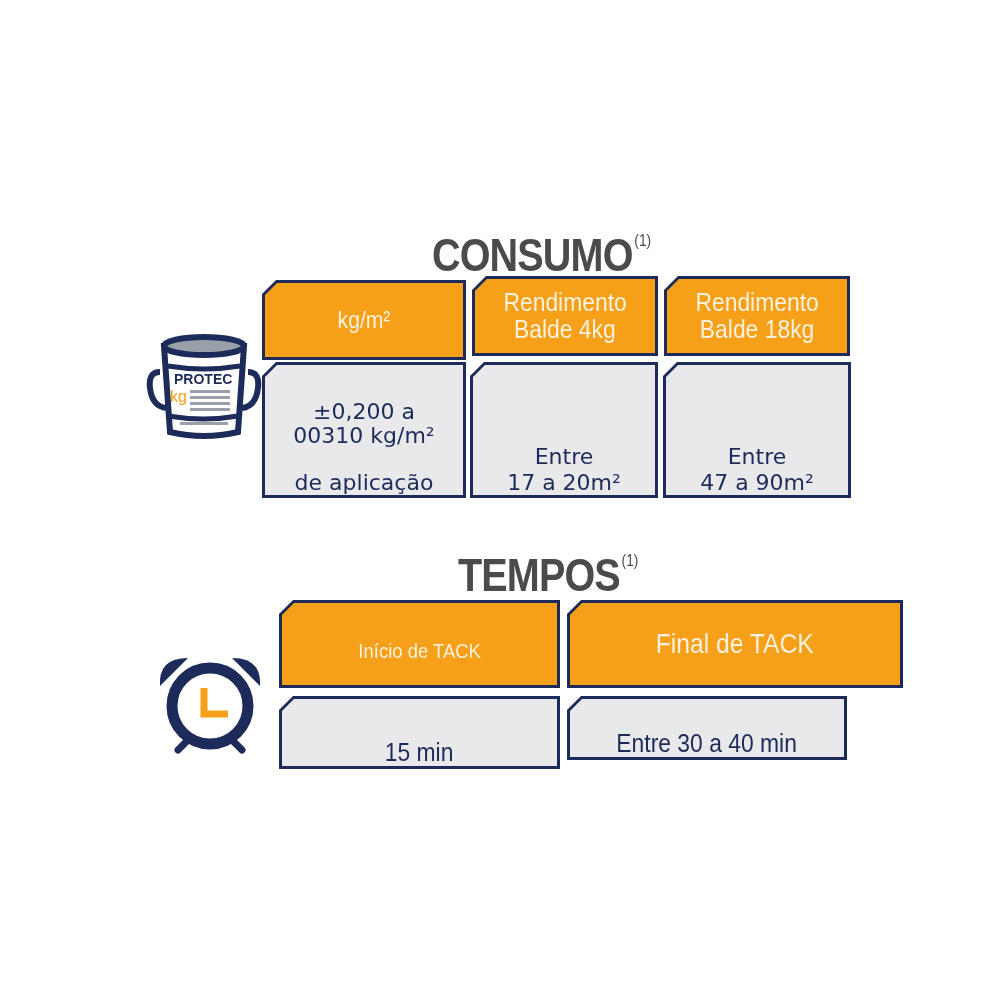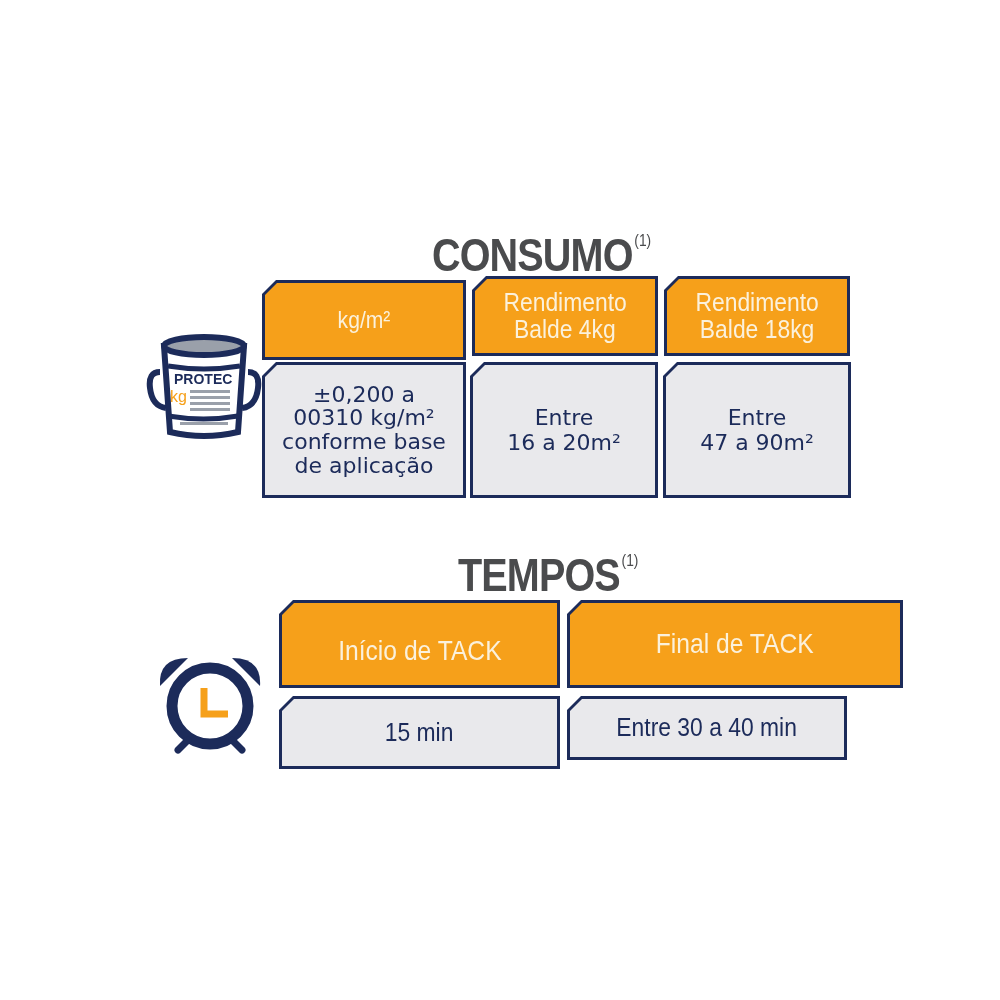--- a/index.html
+++ b/index.html
@@ -5,21 +5,21 @@
   html,body{margin:0;padding:0;background:#ffffff;}
   body{width:1000px;height:1000px;position:relative;overflow:hidden;font-family:"DejaVu Sans",sans-serif;}
   .title{position:absolute;font-family:"Liberation Sans",sans-serif;font-weight:bold;color:#4a4b4d;letter-spacing:-1px;transform:scaleX(0.86);transform-origin:left top;white-space:nowrap;}
   .title sup{font-size:16px;font-weight:normal;letter-spacing:0;vertical-align:top;position:relative;top:4px;margin-left:2px;}
   .cell{position:absolute;box-sizing:border-box;display:flex;align-items:center;justify-content:center;text-align:center;
         clip-path:polygon(14px 0,100% 0,100% 100%,0 100%,0 14px);}
   .cell .inner{position:absolute;inset:3px;clip-path:polygon(12px 0,100% 0,100% 100%,0 100%,0 12px);display:flex;align-items:center;justify-content:center;}
   .hdr{background:#1c2b5a;}
   .hdr .inner{background:#f6a01a;color:#fbf1dc;}
   .body{background:#1c2b5a;}
-  .body .inner{background:#e9e9ec;color:#1c2b5a;}
+  .body .inner{background:#e9e9ec;color:#1c2b5a;align-items:flex-end;}
   .txt{line-height:1.05;}
   .narrow{font-family:"Liberation Sans",sans-serif;transform:scaleX(0.88);display:inline-block;}
   .icon{position:absolute;}
 </style>
 </head>
 <body>
 
 <div class="title" style="left:432px;top:228px;font-size:46px;">
   <span>CONSUMO</span><sup>(1)</sup>
 </div>
@@ -60,30 +60,30 @@
     <span class="narrow">Balde 18kg</span>
   </div>
     </div>
 </div>
 
 <div class="cell body" style="left:262px;top:362px;width:204px;height:136px;">
   <div class="inner">
       <div class="txt" style="font-size:22px;line-height:1.08;">
     <span>±0,200 a</span><br>
     <span>00310 kg/m²</span><br>
-    <span>conforme base</span><br>
+    <br>
     <span>de aplicação</span>
   </div>
     </div>
 </div>
 <div class="cell body" style="left:470px;top:362px;width:188px;height:136px;">
   <div class="inner">
       <div class="txt" style="font-size:22px;line-height:1.15;">
     <span>Entre</span><br>
-    <span>16 a 20m²</span>
+    <span>17 a 20m²</span>
   </div>
     </div>
 </div>
 <div class="cell body" style="left:663px;top:362px;width:188px;height:136px;">
   <div class="inner">
       <div class="txt" style="font-size:22px;line-height:1.15;">
     <span>Entre</span><br>
     <span>47 a 90m²</span>
   </div>
     </div>
@@ -97,21 +97,21 @@
   <path d="M6 34 Q4 6 34 6 Z" fill="#1c2b5a"></path>
   <path d="M106 34 Q108 6 78 6 Z" fill="#1c2b5a"></path>
   <circle cx="56" cy="54" r="38" fill="#ffffff" stroke="#1c2b5a" stroke-width="11"></circle>
   <line x1="34" y1="88" x2="24" y2="98" stroke="#1c2b5a" stroke-width="7" stroke-linecap="round"></line>
   <line x1="78" y1="88" x2="88" y2="98" stroke="#1c2b5a" stroke-width="7" stroke-linecap="round"></line>
   <path d="M50 36 L50 62 L74 62" fill="none" stroke="#f6a01a" stroke-width="7"></path>
 </svg>
 
 <div class="cell hdr" style="left:279px;top:600px;width:281px;height:88px;">
   <div class="inner">
-      <div class="txt" style="font-size:28px;margin-top:14px;"><span class="narrow">Início de TACK</span></div>
+      <div class="txt" style="font-size:21px;margin-top:14px;"><span class="narrow">Início de TACK</span></div>
     </div>
 </div>
 <div class="cell hdr" style="left:567px;top:600px;width:336px;height:88px;">
   <div class="inner">
       <div class="txt" style="font-size:28px;"><span class="narrow">Final de TACK</span></div>
     </div>
 </div>
 
 <div class="cell body" style="left:279px;top:696px;width:281px;height:73px;">
   <div class="inner">

